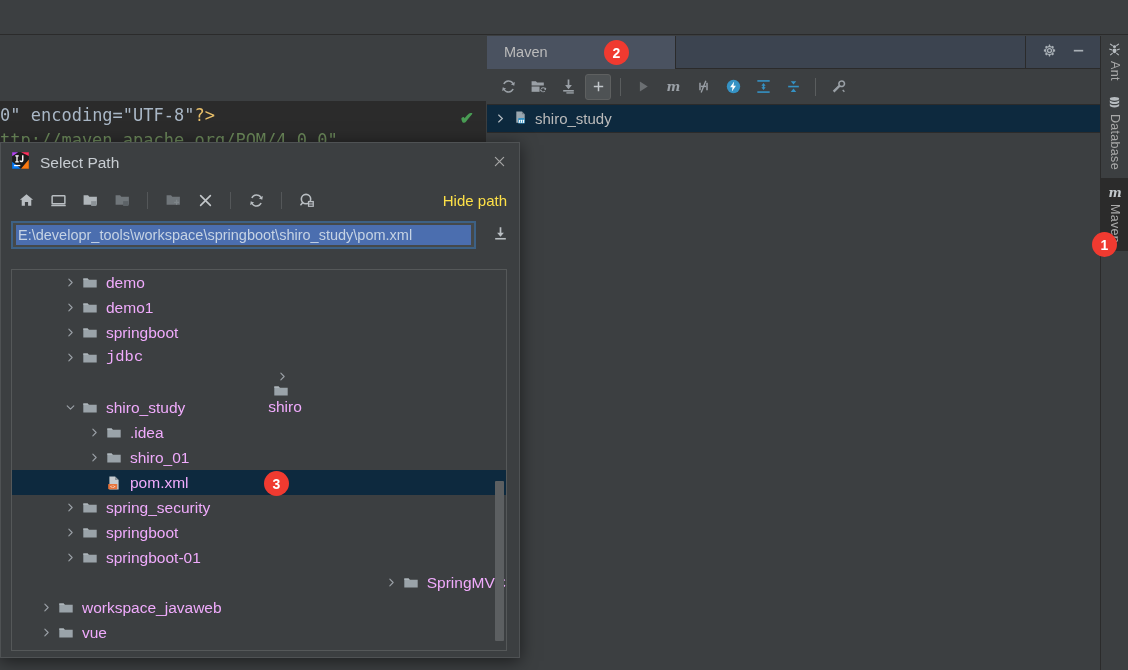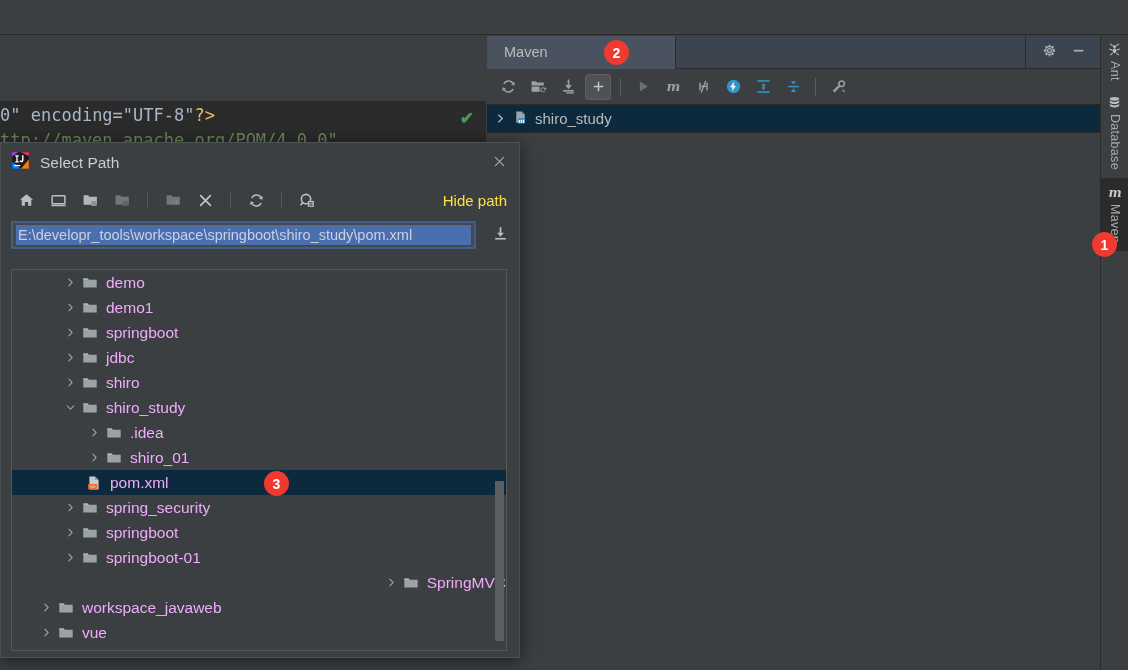--- a/index.html
+++ b/index.html
@@ -467,51 +467,51 @@
               </svg>
             </span>
             <span class="tree-icon">
               <svg width="16" height="16" viewBox="0 0 16 16">
                 <path fill="#9aa3a9" d="M1.3 3.4h4.3l1.2 1.4h7.9v7.8H1.3z"></path>
                 <path fill="#b3bbc0" d="M1.3 3.4h4.3l1.2 1.4H1.3z"></path>
               </svg>
             </span>
             <span class="tree-label">springboot</span>
           </div>
+          <div class="tree-row" style="padding-left: 52px; font-family: Liberation Mono, monospace;">
+            <span class="arrow">
+              <svg width="11" height="11" viewBox="0 0 12 12">
+                <path d="M4.2 2.4L7.8 6l-3.6 3.6" stroke="#9aa0a6" stroke-width="1.25" fill="none" stroke-linecap="round" stroke-linejoin="round"></path>
+              </svg>
+            </span>
+            <span class="tree-icon">
+              <svg width="16" height="16" viewBox="0 0 16 16">
+                <path fill="#9aa3a9" d="M1.3 3.4h4.3l1.2 1.4h7.9v7.8H1.3z"></path>
+                <path fill="#b3bbc0" d="M1.3 3.4h4.3l1.2 1.4H1.3z"></path>
+              </svg>
+            </span>
+            <span class="tree-label">jdbc</span>
+          </div>
+          <div class="tree-row" style="padding-left: 52px; flex-direction: column;">
+            <span class="arrow">
+              <svg width="11" height="11" viewBox="0 0 12 12">
+                <path d="M4.2 2.4L7.8 6l-3.6 3.6" stroke="#9aa0a6" stroke-width="1.25" fill="none" stroke-linecap="round" stroke-linejoin="round"></path>
+              </svg>
+            </span>
+            <span class="tree-icon">
+              <svg width="16" height="16" viewBox="0 0 16 16">
+                <path fill="#9aa3a9" d="M1.3 3.4h4.3l1.2 1.4h7.9v7.8H1.3z"></path>
+                <path fill="#b3bbc0" d="M1.3 3.4h4.3l1.2 1.4H1.3z"></path>
+              </svg>
+            </span>
+            <span class="tree-label">shiro</span>
+          </div>
           <div class="tree-row" style="padding-left: 52px;">
             <span class="arrow">
               <svg width="11" height="11" viewBox="0 0 12 12">
-                <path d="M4.2 2.4L7.8 6l-3.6 3.6" stroke="#9aa0a6" stroke-width="1.25" fill="none" stroke-linecap="round" stroke-linejoin="round"></path>
-              </svg>
-            </span>
-            <span class="tree-icon">
-              <svg width="16" height="16" viewBox="0 0 16 16">
-                <path fill="#9aa3a9" d="M1.3 3.4h4.3l1.2 1.4h7.9v7.8H1.3z"></path>
-                <path fill="#b3bbc0" d="M1.3 3.4h4.3l1.2 1.4H1.3z"></path>
-              </svg>
-            </span>
-            <span class="tree-label">jdbc</span>
-          </div>
-          <div class="tree-row" style="padding-left: 52px;">
-            <span class="arrow">
-              <svg width="11" height="11" viewBox="0 0 12 12">
-                <path d="M4.2 2.4L7.8 6l-3.6 3.6" stroke="#9aa0a6" stroke-width="1.25" fill="none" stroke-linecap="round" stroke-linejoin="round"></path>
-              </svg>
-            </span>
-            <span class="tree-icon">
-              <svg width="16" height="16" viewBox="0 0 16 16">
-                <path fill="#9aa3a9" d="M1.3 3.4h4.3l1.2 1.4h7.9v7.8H1.3z"></path>
-                <path fill="#b3bbc0" d="M1.3 3.4h4.3l1.2 1.4H1.3z"></path>
-              </svg>
-            </span>
-            <span class="tree-label">shiro</span>
-          </div>
-          <div class="tree-row" style="padding-left: 52px;">
-            <span class="arrow">
-              <svg width="11" height="11" viewBox="0 0 12 12">
                 <path d="M2.4 4.2L6 7.8l3.6-3.6" stroke="#9aa0a6" stroke-width="1.25" fill="none" stroke-linecap="round" stroke-linejoin="round"></path>
               </svg>
             </span>
             <span class="tree-icon">
               <svg width="16" height="16" viewBox="0 0 16 16">
                 <path fill="#9aa3a9" d="M1.3 3.4h4.3l1.2 1.4h7.9v7.8H1.3z"></path>
                 <path fill="#b3bbc0" d="M1.3 3.4h4.3l1.2 1.4H1.3z"></path>
               </svg>
             </span>
             <span class="tree-label">shiro_study</span>
@@ -537,21 +537,21 @@
               </svg>
             </span>
             <span class="tree-icon">
               <svg width="16" height="16" viewBox="0 0 16 16">
                 <path fill="#9aa3a9" d="M1.3 3.4h4.3l1.2 1.4h7.9v7.8H1.3z"></path>
                 <path fill="#b3bbc0" d="M1.3 3.4h4.3l1.2 1.4H1.3z"></path>
               </svg>
             </span>
             <span class="tree-label">shiro_01</span>
           </div>
-          <div class="tree-row selected" style="padding-left: 56px;">
+          <div class="tree-row selected" style="padding-left: 76px;">
             <span class="arrow"></span>
             <span class="tree-icon">
               <svg width="16" height="16" viewBox="0 0 16 16">
                 <path fill="#c5cbd0" d="M3.4 1.4h5.6l3.6 3.6v9.6H3.4z"></path>
                 <path fill="#8f979d" d="M9 1.4l3.6 3.6H9z"></path>
                 <rect x="2.2" y="9" width="9" height="5.2" rx="0.6" fill="#e8743b"></rect>
                 <text x="6.7" y="13.1" font-family="DejaVu Sans Mono, monospace" font-size="4.6" fill="#ffffff" text-anchor="middle">&lt;&gt;</text>
               </svg>
             </span>
             <span class="tree-label">pom.xml</span>

